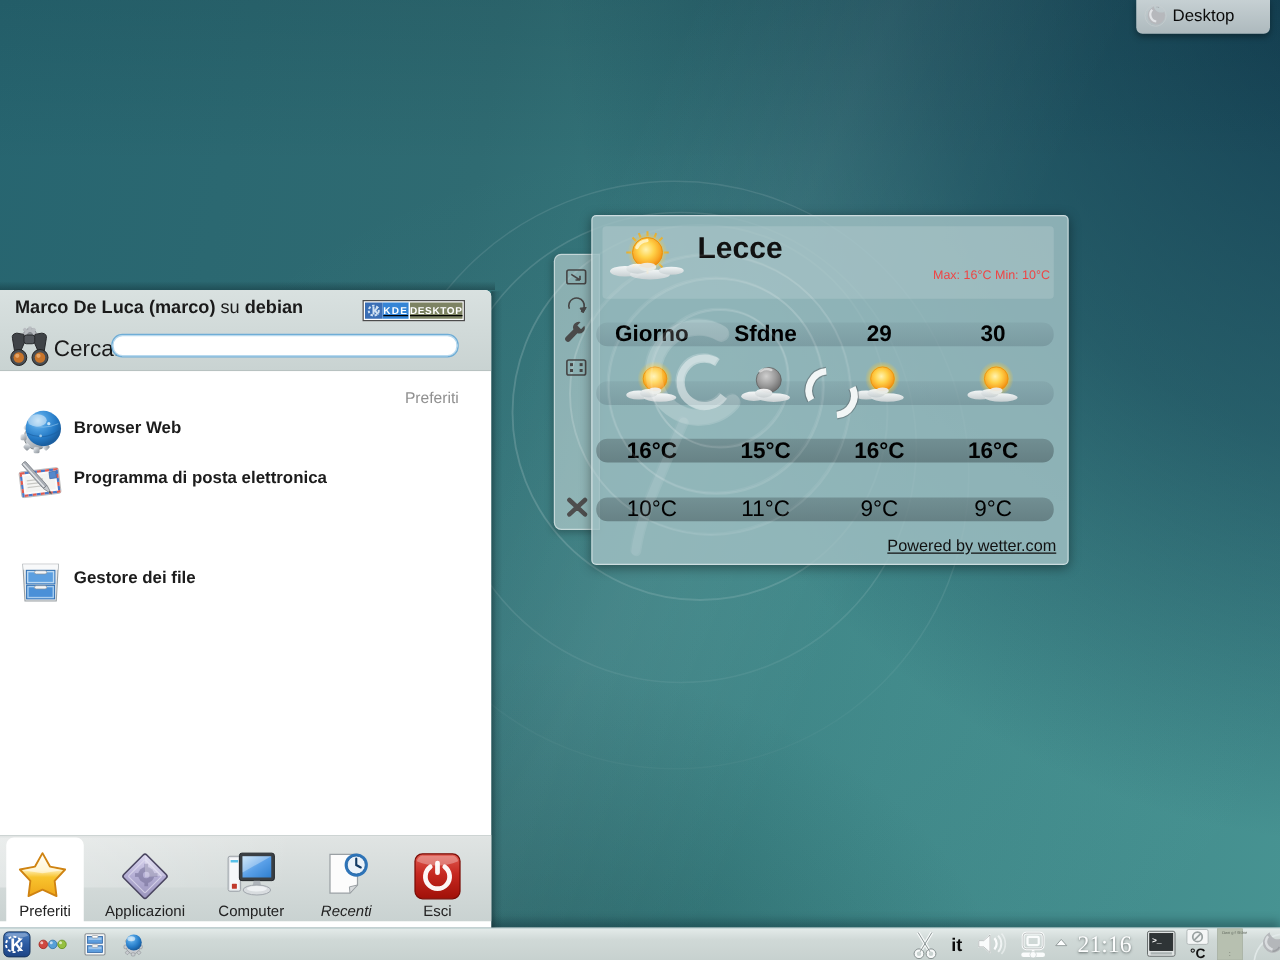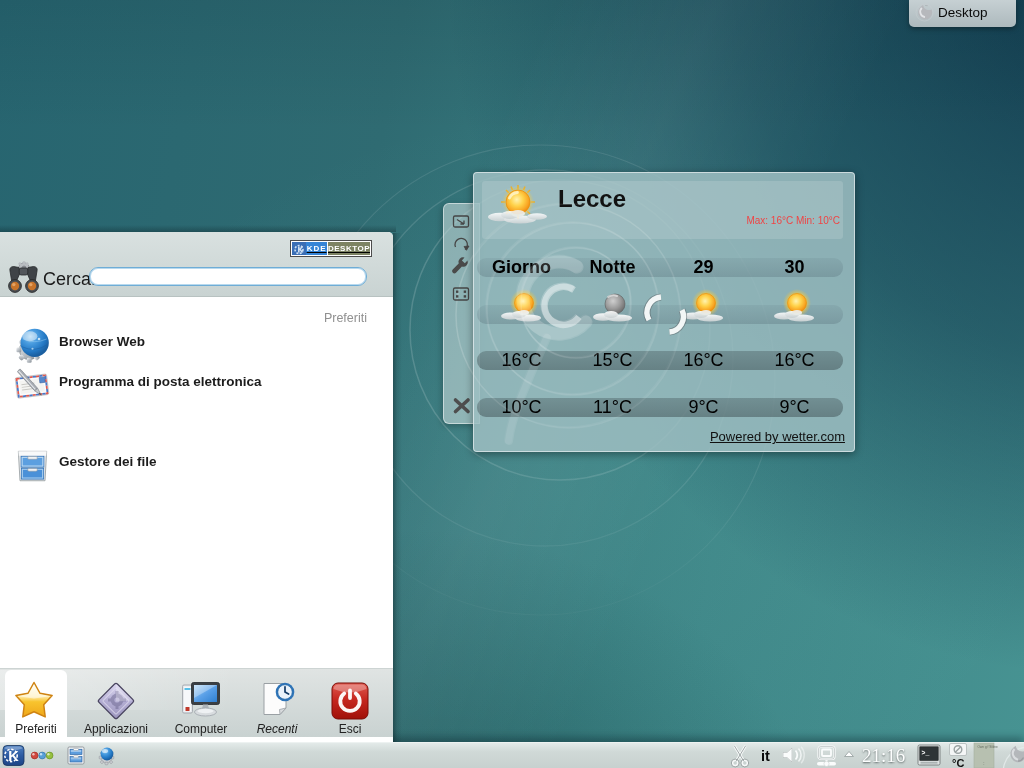--- a/index.html
+++ b/index.html
@@ -308,21 +308,21 @@
       <ellipse cx="23" cy="33" rx="9" ry="4"></ellipse>
       <ellipse cx="50" cy="34.5" rx="10" ry="3.2"></ellipse>
       <ellipse cx="31" cy="31.5" rx="7" ry="3.4" fill="#eef1f2"></ellipse>
     </g>
   </svg>
   <div class="abs" id="w-city">Lecce</div>
   <div class="abs" id="w-maxmin">Max: 16°C Min: 10°C</div>
   <div class="abs w-bar bar-light" style="top:85px"></div>
   <div class="abs" style="left:3px;top:85px;width:366px;height:19px;font-weight:bold;font-size:14px;">
     <span class="w-cell" style="left:-1px">Giorno</span>
-    <span class="w-cell" style="left:90px">Notte</span>
+    <span class="w-cell" style="left:90px">Sfdne</span>
     <span class="w-cell" style="left:181px">29</span>
     <span class="w-cell" style="left:272px">30</span>
   </div>
   <div class="abs w-bar bar-light" style="top:132px"></div>
 
   <svg class="abs" style="left:26px;top:115px" width="46" height="40" viewBox="0 0 46 40">
     <circle cx="24" cy="15" r="14" fill="url(#sunglow)"></circle>
     <circle cx="24" cy="15" r="9.5" fill="url(#sung)" stroke="#e8920f" stroke-width="0.7"></circle>
     <g fill="url(#cloudg)" opacity="0.9">
       <ellipse cx="11" cy="28" rx="10" ry="3.6"></ellipse>
@@ -367,21 +367,21 @@
         <path d="M 22 9 A 15.5 15.5 0 0 0 10 32"></path>
         <path d="M 43 22 A 15.5 15.5 0 0 1 30.5 44"></path>
       </g>
       <g stroke="#f2f6f6" stroke-width="5.4">
         <path d="M 22 9 A 15.5 15.5 0 0 0 10 32"></path>
         <path d="M 43 22 A 15.5 15.5 0 0 1 30.5 44"></path>
       </g>
     </g>
   </svg>
   <div class="abs w-bar bar-dark" style="top:178px"></div>
-  <div class="abs" style="left:3px;top:178px;width:366px;height:19px;">
+  <div class="abs" style="left:3px;top:178px;width:366px;height:19px;font-weight:bold;">
     <span class="w-cell" style="left:-1px">16°C</span>
     <span class="w-cell" style="left:90px">15°C</span>
     <span class="w-cell" style="left:181px">16°C</span>
     <span class="w-cell" style="left:272px">16°C</span>
   </div>
   <div class="abs w-bar bar-dark" style="top:225px"></div>
   <div class="abs" style="left:3px;top:225px;width:366px;height:19px;">
     <span class="w-cell" style="left:-1px">10°C</span>
     <span class="w-cell" style="left:90px">11°C</span>
     <span class="w-cell" style="left:181px">9°C</span>
@@ -396,20 +396,21 @@
     <path d="M 103 94 A 36 36 0 1 0 112 149" fill="none" stroke="rgba(255,255,255,0.16)" stroke-width="13" stroke-linecap="round"></path>
     <path d="M 73 165 Q 59 196 46 228 Q 37 252 35 268" fill="none" stroke="rgba(255,255,255,0.09)" stroke-width="8" stroke-linecap="round"></path>
   </svg>
 </div>
 
 <div class="abs" style="left:393px;top:233px;width:9px;height:509px;background:linear-gradient(to right,rgba(5,20,25,0.38),rgba(5,20,25,0.12) 45%,rgba(5,20,25,0));"></div>
 <div class="abs" style="left:0px;top:225px;width:396px;height:7px;background:linear-gradient(to top,rgba(5,20,25,0.3),rgba(5,20,25,0));"></div>
 
 <div class="abs" id="kickoff">
   <div class="abs" id="ko-header"></div>
+  <div class="abs" id="ko-title"><b>Marco De Luca (marco)</b> su <b>debian</b></div>
 
   <svg class="abs" style="left:7px;top:27px" width="33" height="35" viewBox="0 0 33 35">
     <g fill="#b9bdc1" stroke="#7c8086" stroke-width="0.7">
       <circle cx="17" cy="9" r="5.2"></circle>
       <g fill="#b9bdc1" stroke="none">
         <rect x="15.6" y="2.2" width="2.8" height="3" rx="0.8"></rect>
         <rect x="15.6" y="12.8" width="2.8" height="3" rx="0.8"></rect>
         <rect x="10.2" y="7.6" width="3" height="2.8" rx="0.8"></rect>
         <rect x="20.8" y="7.6" width="3" height="2.8" rx="0.8"></rect>
         <rect x="11.5" y="3.4" width="2.8" height="2.8" rx="0.8" transform="rotate(-45 12.9 4.8)"></rect>

